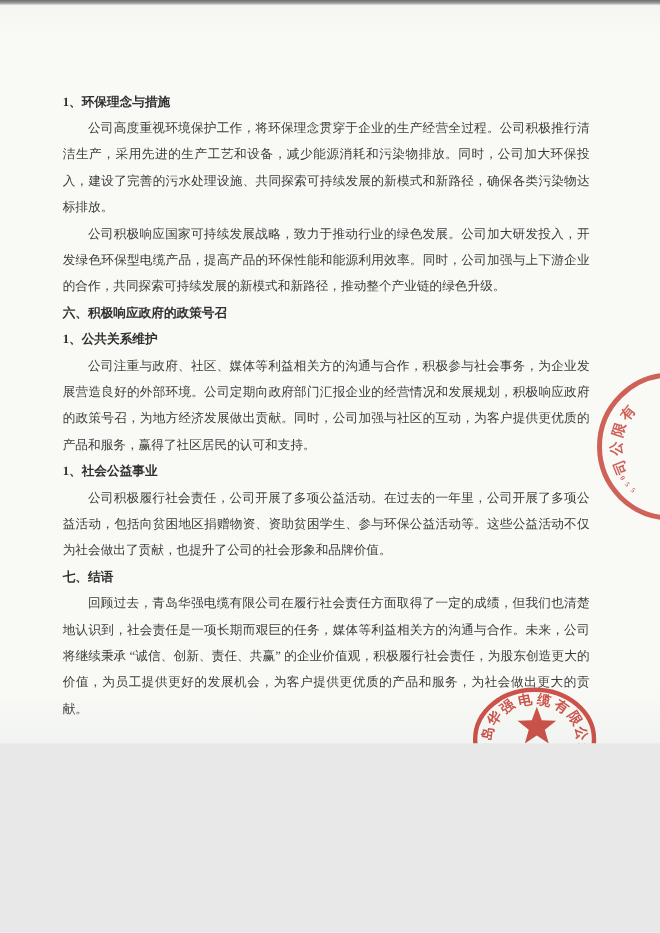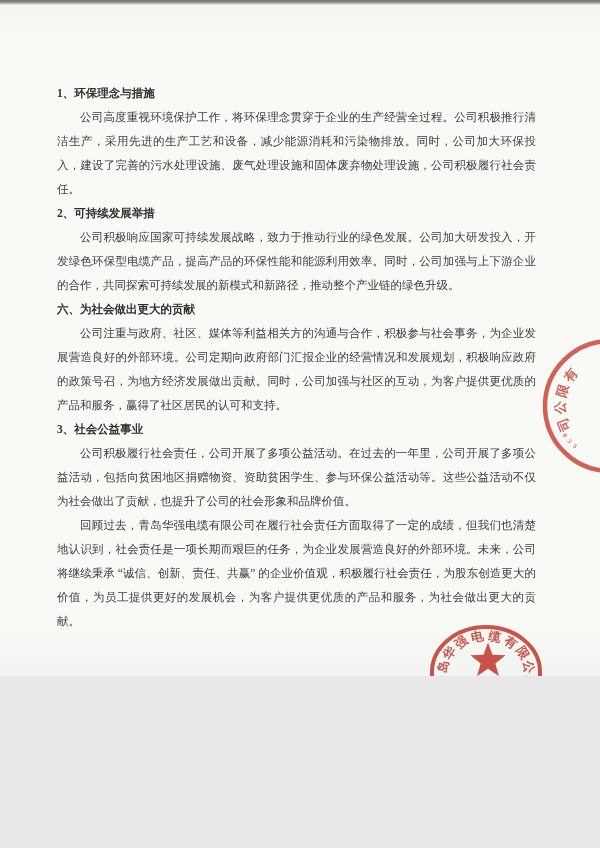--- a/index.html
+++ b/index.html
@@ -34,28 +34,29 @@
   svg.stamps text{font-family:"Liberation Serif","DejaVu Serif",serif;font-weight:700;}
 </style>
 </head>
 <body>
 
 <div class="page">
   <div class="top-edge"></div>
 
   <div class="doc">
       <div class="sec-heading">1、环保理念与措施</div>
-      <div class="sec-paragraph">公司高度重视环境保护工作，将环保理念贯穿于企业的生产经营全过程。公司积极推行清洁生产，采用先进的生产工艺和设备，减少能源消耗和污染物排放。同时，公司加大环保投入，建设了完善的污水处理设施、废气处理设施和固体废弃物处理设施，公司积极履行社会责任。</div>
-      <div class="sec-heading">2、可持续发展举措</div>
+      <div class="sec-paragraph">公司高度重视环境保护工作，将环保理念贯穿于企业的生产经营全过程。公司积极推行清洁生产，采用先进的生产工艺和设备，减少能源消耗和污染物排放。同时，公司加大环保投入，建设了完善的污水处理设施、共同探索可持续发展的新模式和新路径，确保各类污染物达标排放。</div>
       <div class="sec-paragraph">公司积极响应国家可持续发展战略，致力于推动行业的绿色发展。公司加大研发投入，开发绿色环保型电缆产品，提高产品的环保性能和能源利用效率。同时，公司加强与上下游企业的合作，共同探索可持续发展的新模式和新路径，推动整个产业链的绿色升级。</div>
-      <div class="sec-heading">六、为社会做出更大的贡献</div>
+      <div class="sec-heading">六、积极响应政府的政策号召</div>
+      <div class="sec-heading">1、公共关系维护</div>
       <div class="sec-paragraph">公司注重与政府、社区、媒体等利益相关方的沟通与合作，积极参与社会事务，为企业发展营造良好的外部环境。公司定期向政府部门汇报企业的经营情况和发展规划，积极响应政府的政策号召，为地方经济发展做出贡献。同时，公司加强与社区的互动，为客户提供更优质的产品和服务，赢得了社区居民的认可和支持。</div>
-      <div class="sec-heading">3、社会公益事业</div>
+      <div class="sec-heading">1、社会公益事业</div>
       <div class="sec-paragraph">公司积极履行社会责任，公司开展了多项公益活动。在过去的一年里，公司开展了多项公益活动，包括向贫困地区捐赠物资、资助贫困学生、参与环保公益活动等。这些公益活动不仅为社会做出了贡献，也提升了公司的社会形象和品牌价值。</div>
-      <div class="sec-paragraph">回顾过去，青岛华强电缆有限公司在履行社会责任方面取得了一定的成绩，但我们也清楚地认识到，社会责任是一项长期而艰巨的任务，为企业发展营造良好的外部环境。未来，公司将继续秉承 “诚信、创新、责任、共赢” 的企业价值观，积极履行社会责任，为股东创造更大的价值，为员工提供更好的发展机会，为客户提供更优质的产品和服务，为社会做出更大的贡献。</div>
+      <div class="sec-heading">七、结语</div>
+      <div class="sec-paragraph">回顾过去，青岛华强电缆有限公司在履行社会责任方面取得了一定的成绩，但我们也清楚地认识到，社会责任是一项长期而艰巨的任务，媒体等利益相关方的沟通与合作。未来，公司将继续秉承 “诚信、创新、责任、共赢” 的企业价值观，积极履行社会责任，为股东创造更大的价值，为员工提供更好的发展机会，为客户提供更优质的产品和服务，为社会做出更大的贡献。</div>
     </div>
 
   <div class="date">2025 年 1 月 16 日</div>
 
   <div class="pagenum">3</div>
 
   <svg class="stamps" width="600" height="848" viewBox="0 0 600 848">
     <g id="seal-edge" opacity="0.78">
         <circle cx="610" cy="406" r="65" fill="none" stroke="#c9382f" stroke-width="4.5"></circle>
         <text x="570.5994623196639" y="375.2169262337171" fill="#c9382f" font-size="13" text-anchor="middle" dominant-baseline="central" transform="rotate(308 570.5994623196639 375.2169262337171)">有</text>

